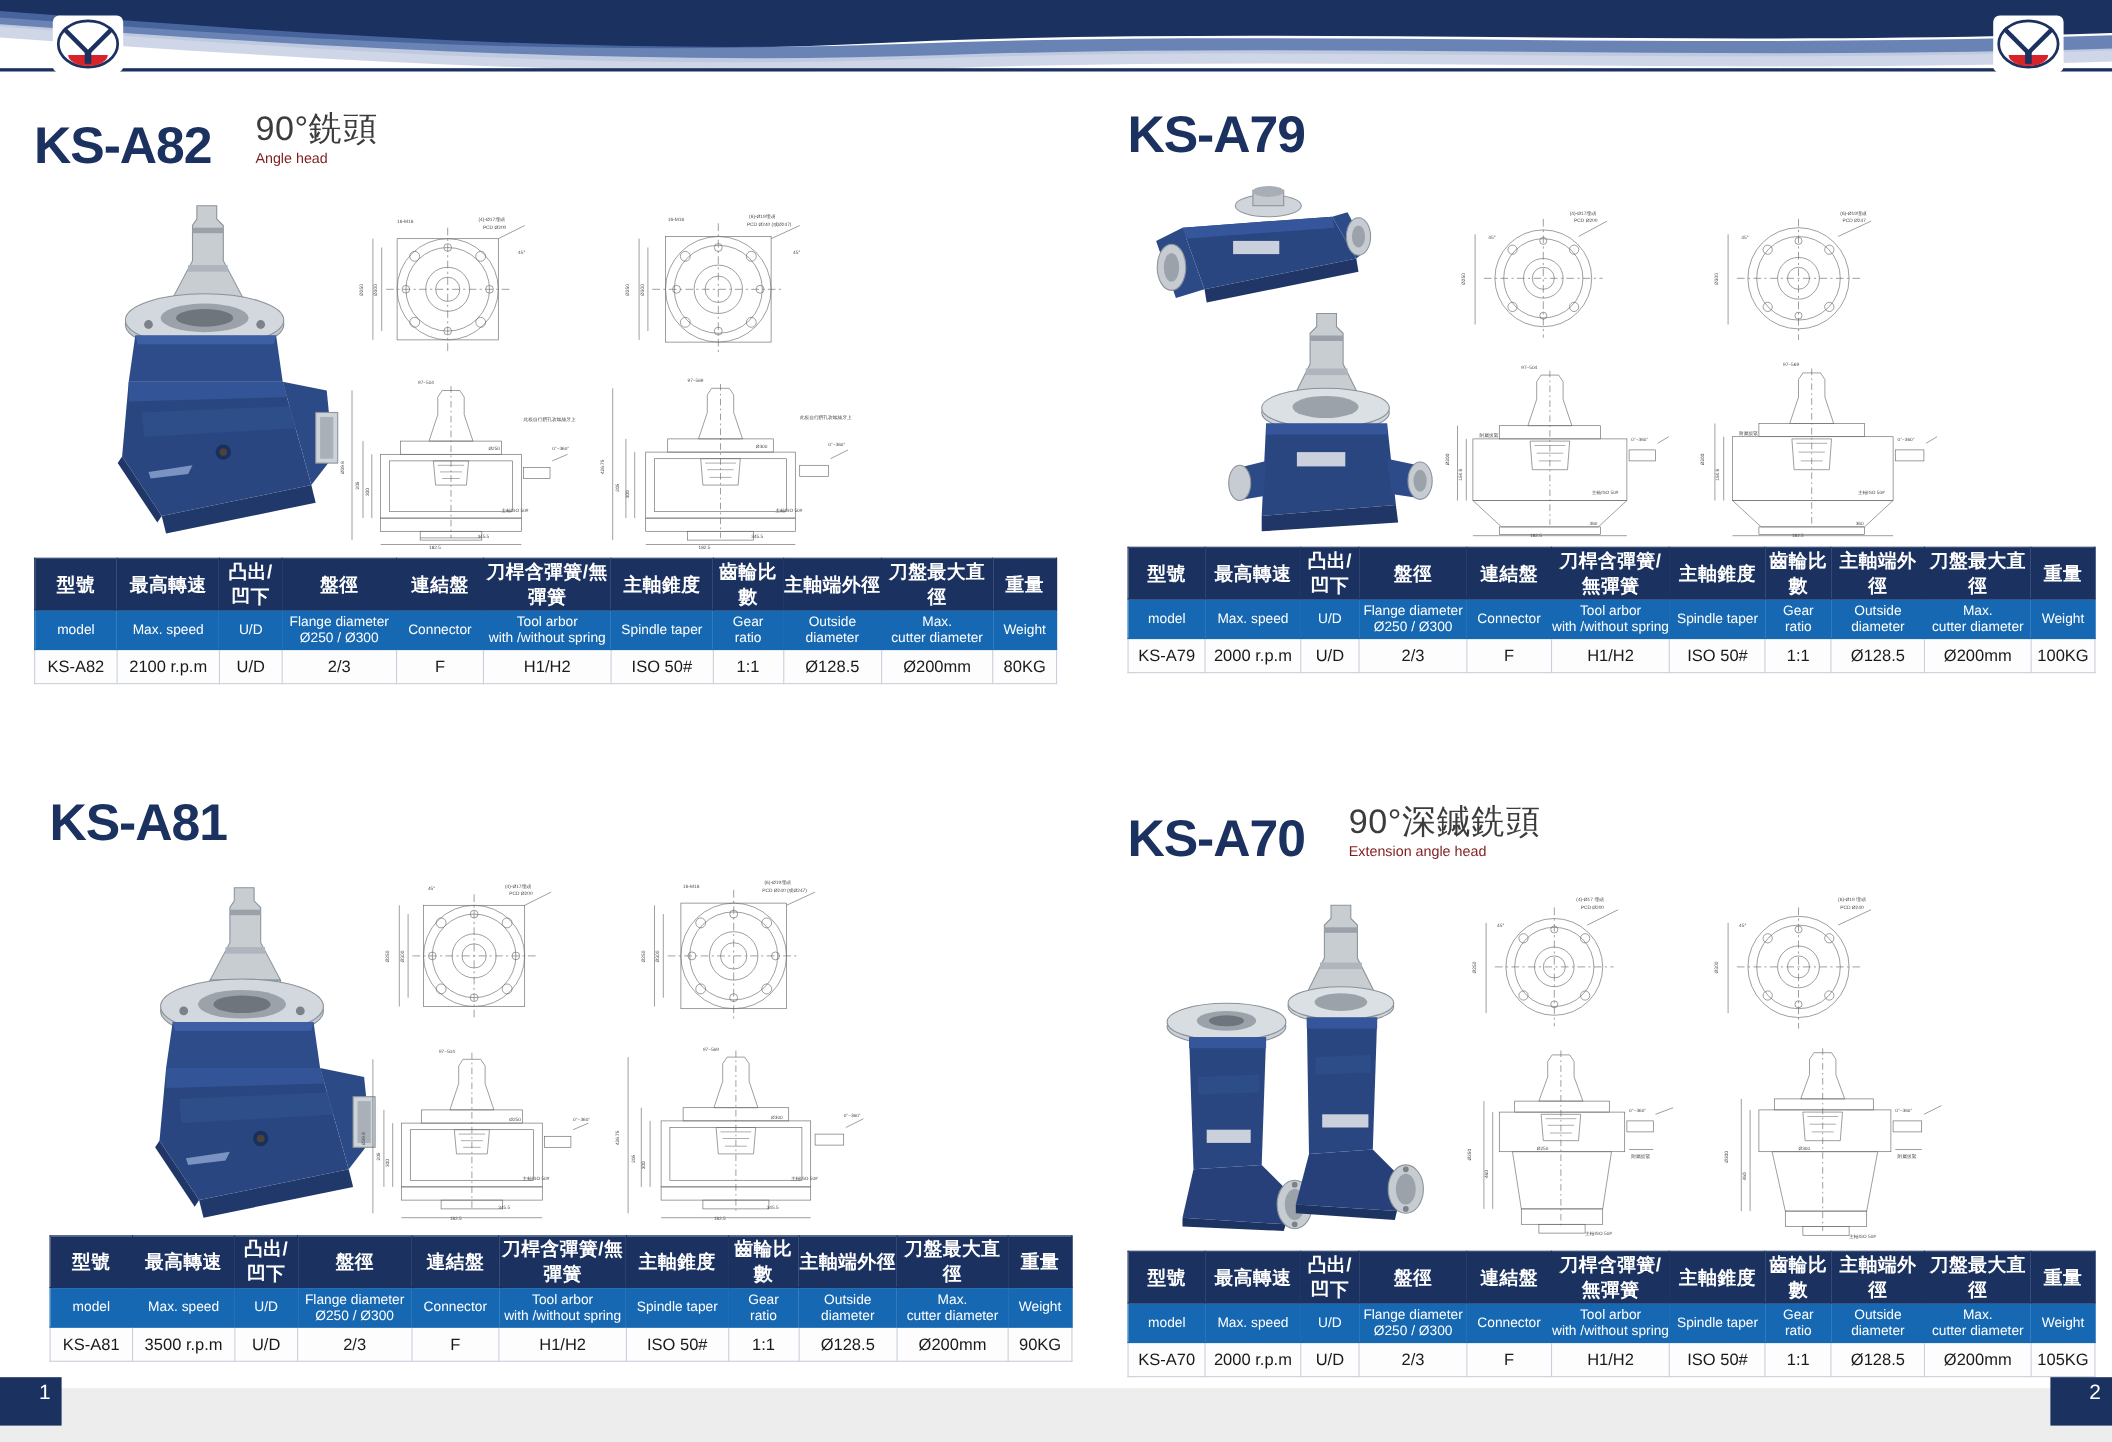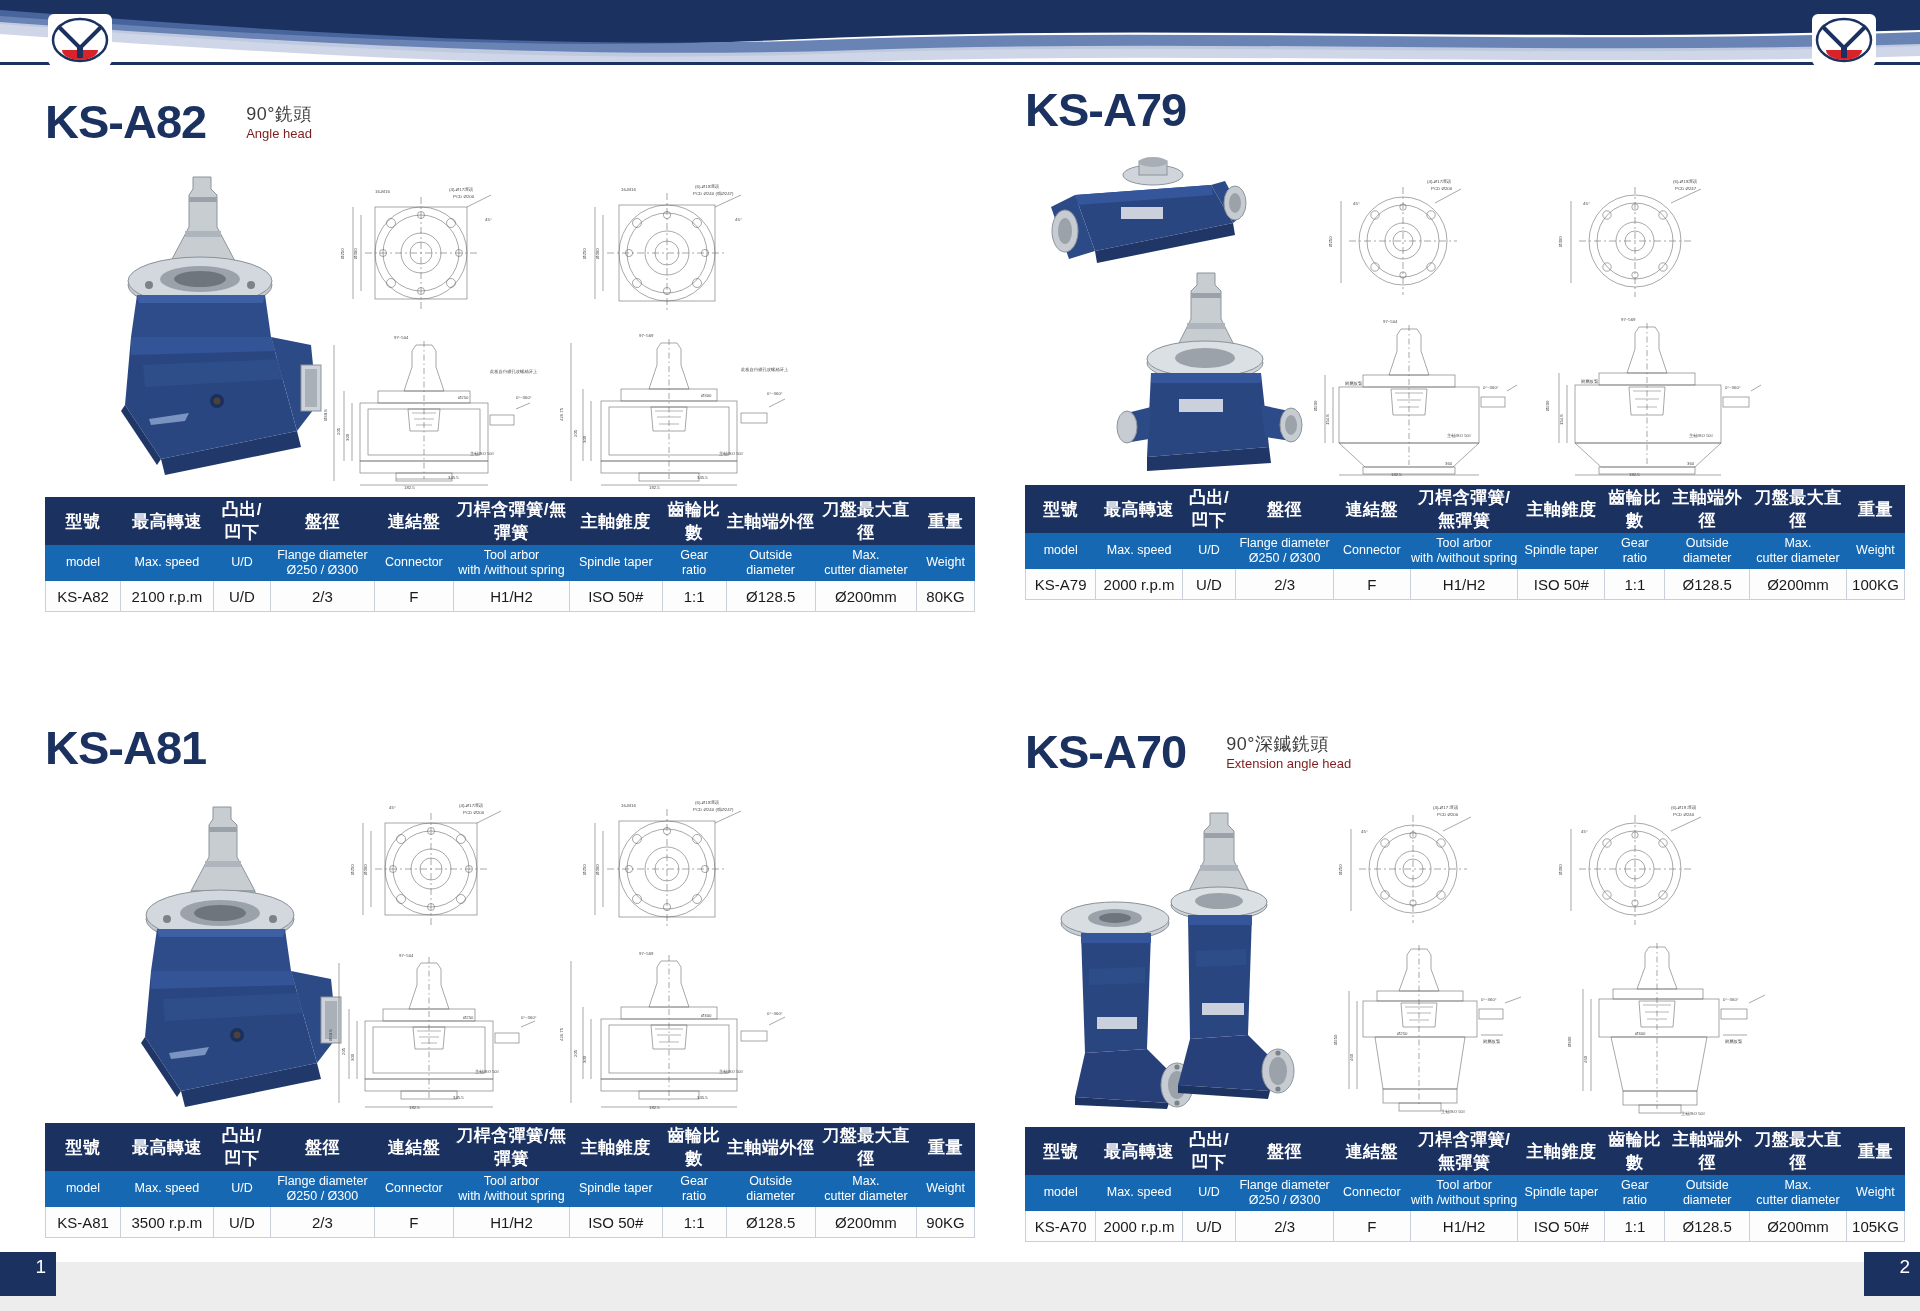--- a/index.html
+++ b/index.html
@@ -25,21 +25,21 @@
   #logo-right { top:14px; left:1812px; }
 
   
   .product { position:absolute; }
   .p-head { display:flex; align-items:flex-end; gap:40px; }
   .model-code {
     font-size:47px; font-weight:bold; color:#1b3160;
     letter-spacing:-1px; line-height:1;
   }
   .name-wrap { padding-bottom:3px; }
-  .name-cn { font-size:18px; color:#3c3c3c; line-height:1.22; letter-spacing:.5px; }
+  .name-cn { font-size:31px; color:#3c3c3c; line-height:1.22; letter-spacing:.5px; }
   .name-en { font-size:13px; color:#7f1d1d; line-height:1.25; }
 
   
   .media-row { position:relative; }
   .photo { position:absolute; }
   .dwg   { position:absolute; }
 
   
   table.spec {
     border-collapse:collapse; table-layout:fixed;
@@ -114,21 +114,21 @@
 
   <div class="logo-badge" id="logo-right">
     <svg width="60" height="48" viewBox="0 0 60 48">
       <ellipse cx="30" cy="24" rx="27" ry="21" fill="none" stroke="#1b3160" stroke-width="2.5"></ellipse>
       <path d="M8 10 L30 32 L52 10" fill="none" stroke="#1b3160" stroke-width="4"></path>
       <path d="M12 34 A18 10 0 0 0 48 34 Z" fill="#d8232a"></path>
       <rect x="27" y="30" width="6" height="12" fill="#1b3160"></rect>
     </svg>
   </div>
 
-  <div class="product" id="prod-a82" style="top:98px; left:45px; width:930px;">
+  <div class="product" id="prod-a82" style="top:98px; left:31px; width:930px;">
 
     <div class="p-head">
       <div class="model-code">KS-A82</div>
       <div class="name-wrap">
         <div class="name-cn">90°銑頭</div>
         <div class="name-en">Angle head</div>
       </div>
     </div>
 
     <div class="media-row" style="height:330px; margin-top:14px;">
@@ -363,21 +363,21 @@
         <td>ISO 50#</td>
         <td>1:1</td>
         <td>Ø128.5</td>
         <td>Ø200mm</td>
         <td>80KG</td>
       </tr>
     </tbody>
       </table>
   </div>
 
-  <div class="product" id="prod-a79" style="top:86px; left:1025px; width:880px;">
+  <div class="product" id="prod-a79" style="top:98px; left:1025px; width:880px;">
 
     <div class="p-head">
       <div class="model-code">KS-A79</div>
     </div>
 
     <div class="media-row" style="height:330px; margin-top:14px;">
 
       <div class="photo" style="left:10px; top:8px;">
         <svg width="220" height="130" viewBox="0 0 220 130">
 

